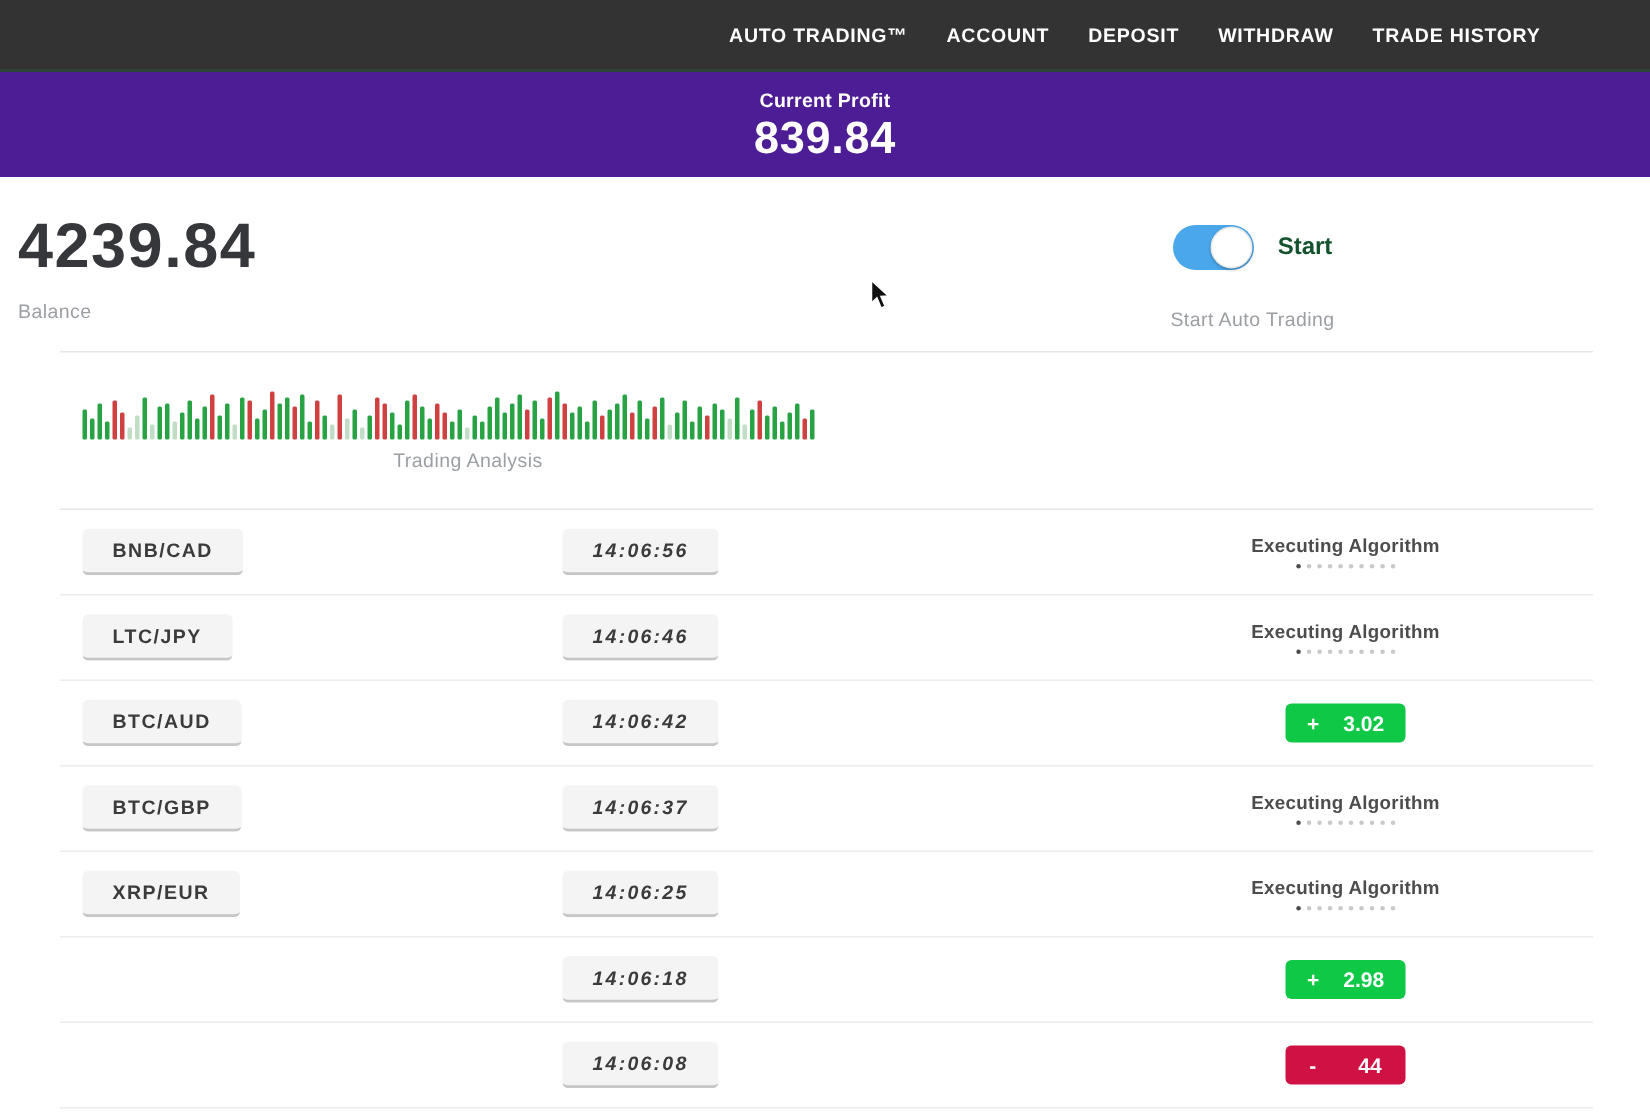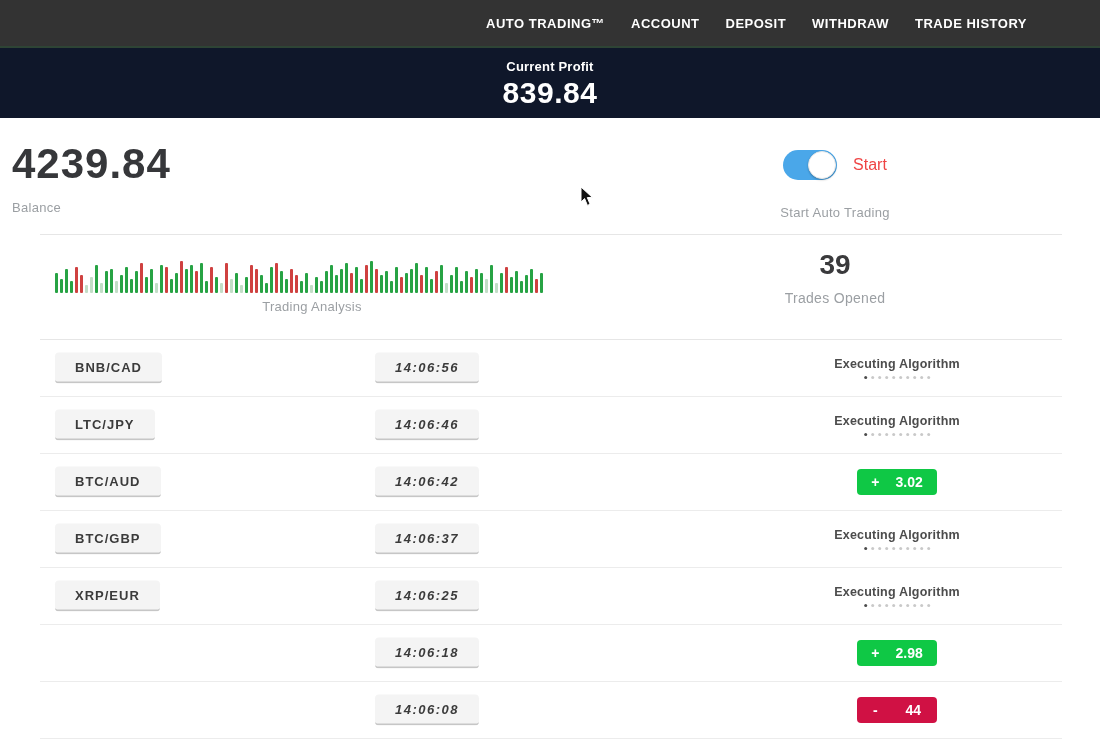--- a/index.html
+++ b/index.html
@@ -46,21 +46,21 @@
   .toggle-row { margin-top:32px; display:flex; align-items:center; justify-content:center; gap:16px; }
   .switch {
     width:54px; height:30px; border-radius:15px; background:#4aa7e9;
     position:relative; cursor:pointer; flex:0 0 auto;
   }
   .switch .knob {
     position:absolute; top:1px; right:1px; width:28px; height:28px;
     border-radius:50%; background:#ffffff; border:1px solid #e8e8e8;
     box-shadow:0 1px 2px rgba(0,0,0,.25);
   }
-  .toggle-label { font-size:16px; font-weight:normal; color:#ef4444;text-align:center; }
+  .toggle-label { font-size:16px; font-weight:bold; color:#14532d;text-align:center; }
   .toggle-caption { margin-top:25px; }
 
   
   .analysis { height:104px; position:relative; }
   .bars {
     position:absolute; left:55px; bottom:46px;
     display:flex; align-items:flex-end; gap:2px; height:36px;
   }
   .bar { width:3px; border-radius:1px; }
   .bars-label { position:absolute; left:12px; top:64px; width:600px; text-align:center; }
@@ -103,21 +103,21 @@
 <body>
 
 <nav class="topnav" id="topnav">
     <div class="nav-item">AUTO TRADING™</div>
     <div class="nav-item">ACCOUNT</div>
     <div class="nav-item">DEPOSIT</div>
     <div class="nav-item">WITHDRAW</div>
     <div class="nav-item">TRADE HISTORY</div>
   </nav>
 
-<div class="banner" style="background: #0f172a;">
+<div class="banner" style="background: #4c1d95;">
   <div class="banner-label">Current Profit</div>
   <div class="banner-value">839.84</div>
 </div>
 
 <div class="summary">
   <div class="balance-block">
     <div class="balance-value">4239.84</div>
     <div class="muted-label balance-label">Balance</div>
   </div>
   <div class="toggle-block">
@@ -226,24 +226,20 @@
       <div class="bar" style="height: 26px; background: rgb(207, 65, 64);"></div>
       <div class="bar" style="height: 16px; background: rgb(39, 163, 68);"></div>
       <div class="bar" style="height: 22px; background: rgb(39, 163, 68);"></div>
       <div class="bar" style="height: 12px; background: rgb(39, 163, 68);"></div>
       <div class="bar" style="height: 18px; background: rgb(39, 163, 68);"></div>
       <div class="bar" style="height: 24px; background: rgb(39, 163, 68);"></div>
       <div class="bar" style="height: 14px; background: rgb(207, 65, 64);"></div>
       <div class="bar" style="height: 20px; background: rgb(39, 163, 68);"></div>
     </div>
   <div class="muted-label bars-label">Trading Analysis</div>
-  <div class="trades-block">
-    <div class="trades-value">39</div>
-    <div class="muted-label trades-label">Trades Opened</div>
-  </div>
 </div>
 
 <div class="rows">
   <div class="rows-inner" id="rows">
   <div class="trade-row">
     <span class="chip pair-chip">BNB/CAD</span>
     <span class="chip time-chip">14:06:56</span>
     <div class="status-cell">
           <div class="exec-label">Executing Algorithm</div>
           <div class="dots">

